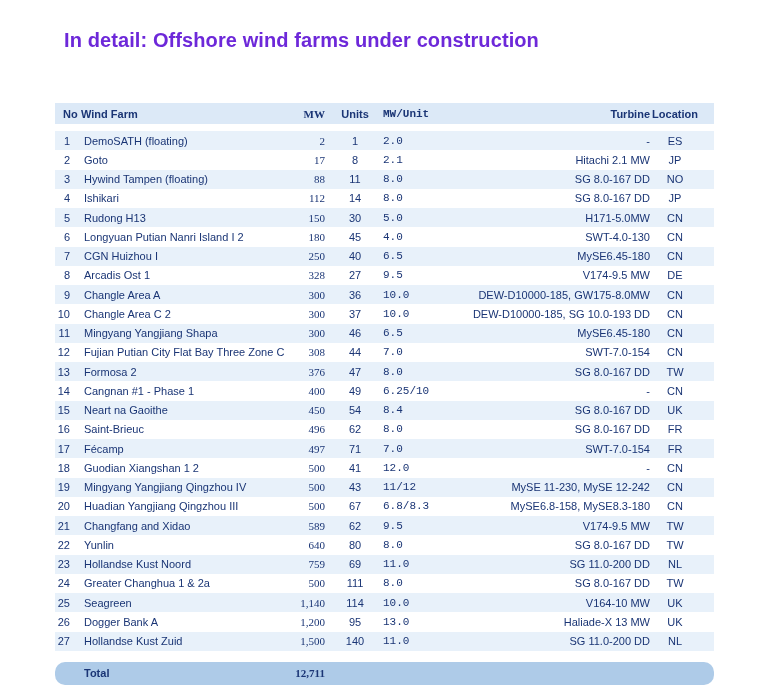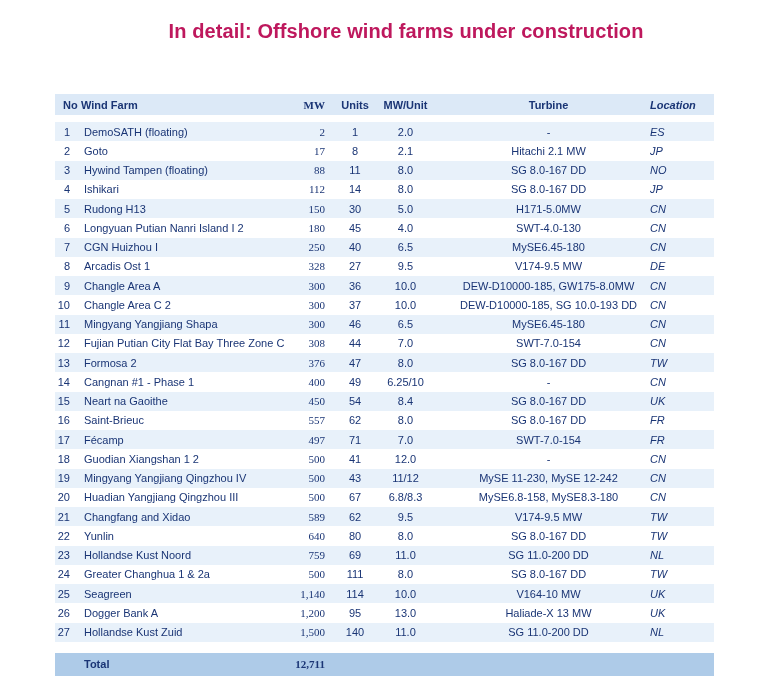--- a/index.html
+++ b/index.html
@@ -3,43 +3,42 @@
 <meta charset="utf-8">
 <style>
   html,body{margin:0;padding:0;background:#ffffff;}
   body{
     width:757px;height:687px;overflow:hidden;
     font-family:"Liberation Sans",sans-serif;
     color:#1a3575;
   }
   .page{padding:20px 0 0 55px;}
   h1{
-    margin:0;
+    margin:9px;
     font-size:20px;
     line-height:22px;
     font-weight:700;
-    color:#be185d;
+    color:#6d28d9;
     letter-spacing:0.1px;
-    text-align:center;
   }
   .table{margin-top:52px;width:659px;font-size:11px;}
   .row{display:flex;align-items:center;height:19.25px;}
   .row.hdr{height:21px;background:#dce9f7;font-weight:700;margin-bottom:7px;}
   .tbody .row:nth-child(odd){background:#e8f1fa;}
-  .row.total{height:23px;background:#aecbe8;font-weight:700;margin-top:11px;}
+  .row.total{height:23px;background:#aecbe8;font-weight:700;margin-top:11px;border-radius:10px;}
   .row span{display:block;box-sizing:border-box;white-space:nowrap;overflow:visible;}
   .c-no{width:26px;text-align:right;padding-right:11px;flex:none;}
   .hdr .c-no{text-align:left;padding-left:8px;padding-right:0;}
   .c-name{width:200px;text-align:left;padding-left:3px;flex:none;}
   .hdr .c-name{padding-left:0;}
   .c-mw{width:46px;text-align:right;padding-right:2px;flex:none;font-family:Liberation Serif, serif;}
   .c-units{width:56px;text-align:center;flex:none;}
-  .c-mwu{width:45px;text-align:center;flex:none;}
-  .c-turbine{width:222px;text-align:center;padding-left:19px;flex:none;}
-  .c-loc{width:64px;text-align:left;padding-right:14px;flex:none;font-style:italic;}
+  .c-mwu{width:45px;flex:none;font-family:Liberation Mono, monospace;}
+  .c-turbine{width:222px;text-align:right;padding-left:19px;flex:none;}
+  .c-loc{width:64px;text-align:center;padding-right:14px;flex:none;}
 </style>
 </head>
 <body>
 
 <div class="page">
   <h1>In detail: Offshore wind farms under construction</h1>
 
   <div class="table">
     <div class="row hdr" id="header-row">
         <span class="c-no">No</span>
@@ -182,21 +181,21 @@
           <span class="c-name">Neart na Gaoithe</span>
           <span class="c-mw">450</span>
           <span class="c-units">54</span>
           <span class="c-mwu">8.4</span>
           <span class="c-turbine">SG 8.0-167 DD</span>
           <span class="c-loc">UK</span>
         </div>
         <div class="row">
           <span class="c-no">16</span>
           <span class="c-name">Saint-Brieuc</span>
-          <span class="c-mw">557</span>
+          <span class="c-mw">496</span>
           <span class="c-units">62</span>
           <span class="c-mwu">8.0</span>
           <span class="c-turbine">SG 8.0-167 DD</span>
           <span class="c-loc">FR</span>
         </div>
         <div class="row">
           <span class="c-no">17</span>
           <span class="c-name">Fécamp</span>
           <span class="c-mw">497</span>
           <span class="c-units">71</span>

